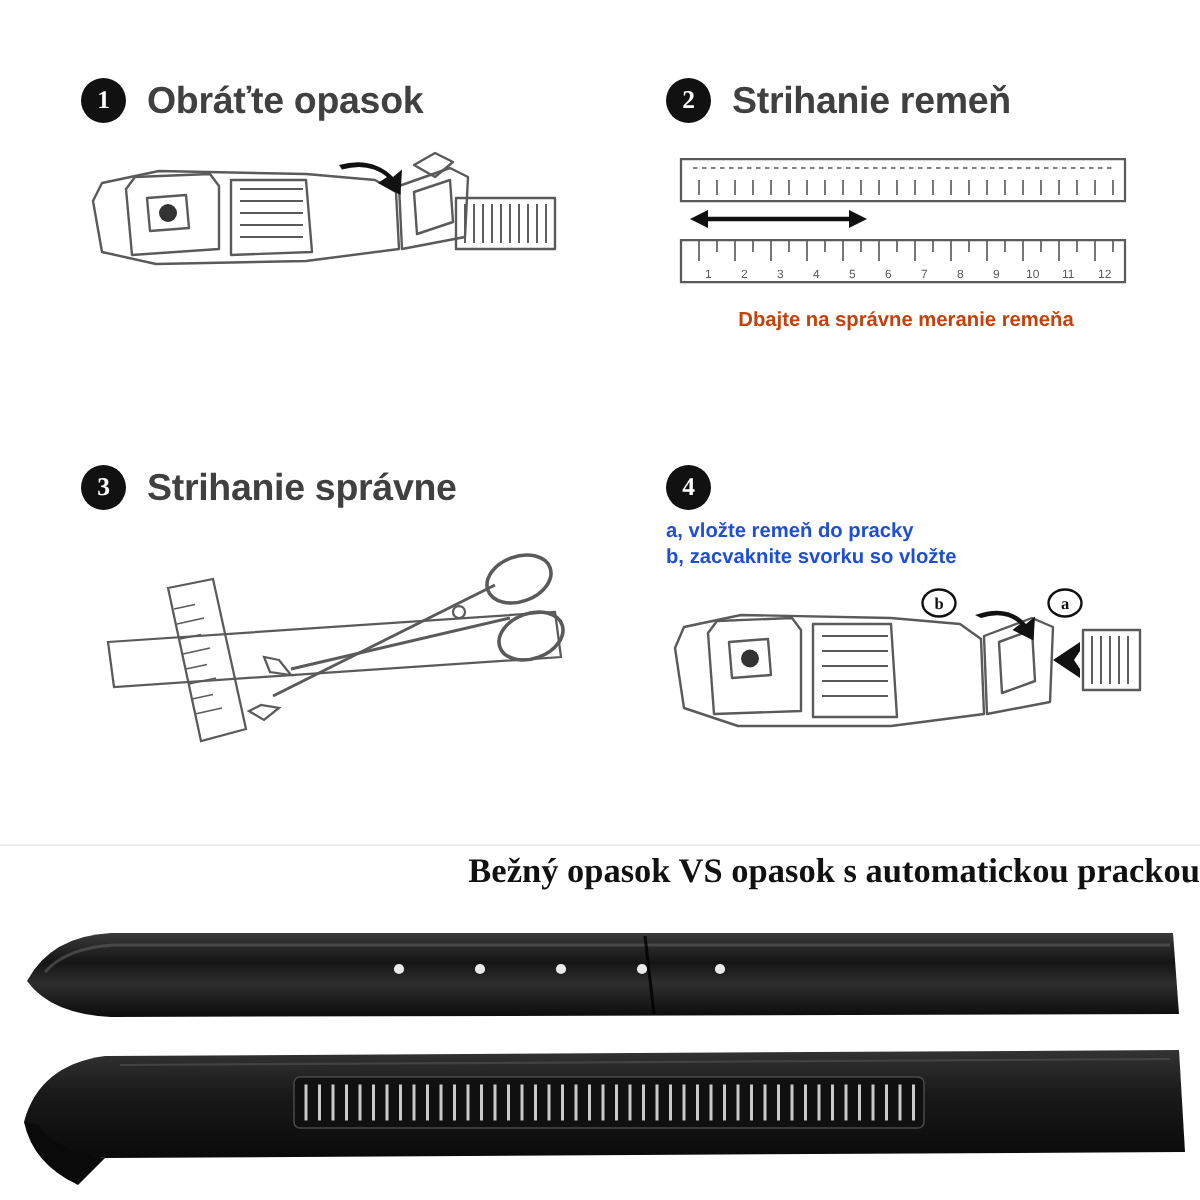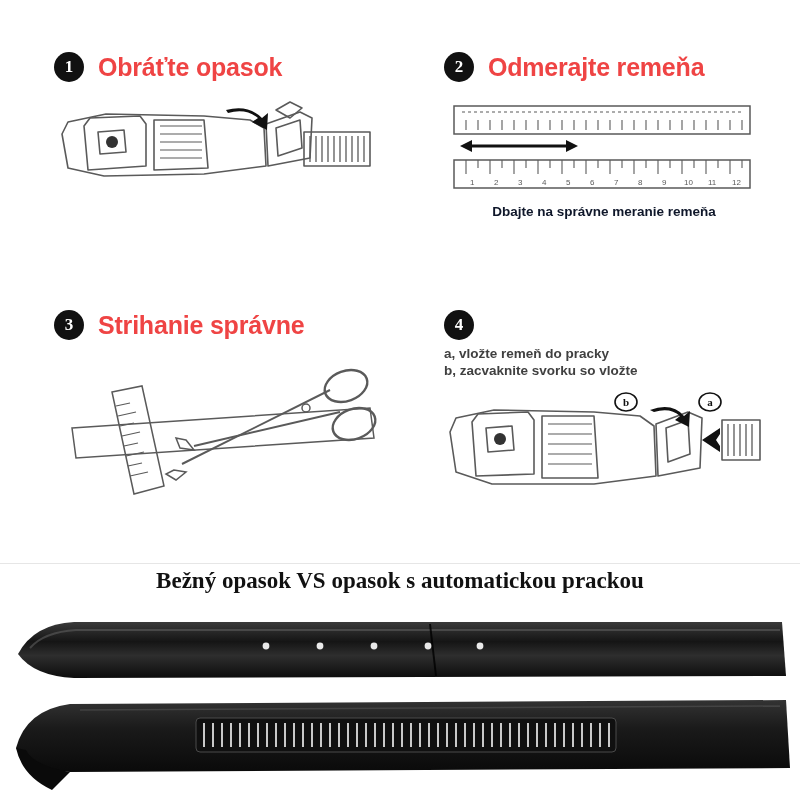--- a/index.html
+++ b/index.html
@@ -47,51 +47,51 @@
     font-weight: bold;
     display: flex;
     align-items: center;
     justify-content: center;
     flex: 0 0 auto;
     font-family: "Liberation Serif", serif;
   }
   .step-title {
     font-size: 25px;
     font-weight: bold;
-    color: #ef4444;
+    color: #404040;
     letter-spacing: -0.2px;
     white-space: nowrap;
   }
   .step-art {
     margin-top: 6px;
   }
   .caption {
     font-size: 13.5px;
     font-weight: bold;
-    color: #0f172a;
+    color: #c2410c;
     text-align: center;
   }
   .sub-line {
     font-size: 13.5px;
     font-weight: bold;
-    color: #404040;
+    color: #1d4ed8;
     margin-top: 2px;
     white-space: nowrap;
   }
   .sub-line .lead {
     font-weight: bold;
   }
 
   
   .compare-title {
     position: absolute;
     left: 0;
     top: 568px;
     width: 800px;
-    text-align: center;
+    text-align: right;
     font-family: "Liberation Serif", serif;
     font-weight: bold;
     font-size: 23px;
     color: #111111;
   }
   .belts {
     position: absolute;
     left: 0;
     top: 600px;
     width: 800px;
@@ -155,21 +155,21 @@
           <g fill="#111111" stroke="none">
             <path d="M172 22 q22 -6 36 8 l6 -5 l-1 17 l-15 -8 l6 -4 q-12 -10 -30 -5 Z"></path>
           </g>
         </svg>
       </div>
     </div>
 
     <div class="step" style="left:444px; top:52px;">
       <div class="step-head">
         <div class="badge">2</div>
-        <div class="step-title">Odmerajte remeňa</div>
+        <div class="step-title">Strihanie remeň</div>
       </div>
       <div class="step-art">
         <svg width="320" height="110" viewBox="0 0 320 110">
           <g fill="none" stroke="#5a5a5a" stroke-width="1.5">
 
             <path d="M10 18 L306 18 L306 46 L10 46 Z"></path>
             <g stroke-width="1.1" stroke-dasharray="3 3">
               <path d="M18 24 L298 24"></path>
             </g>
             <g stroke-width="1.1">

